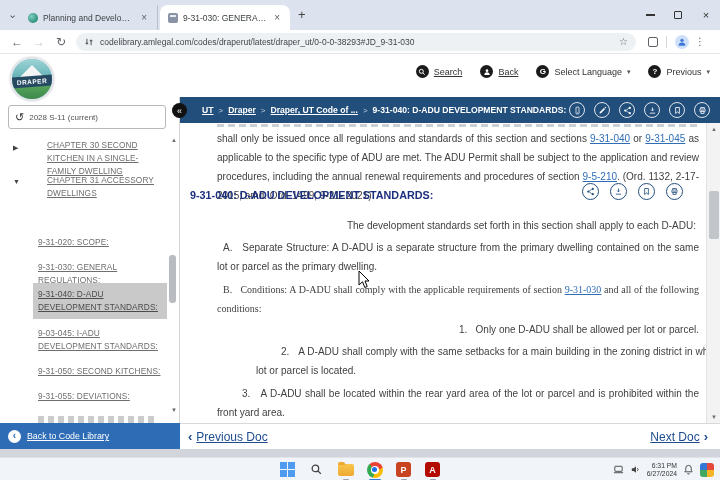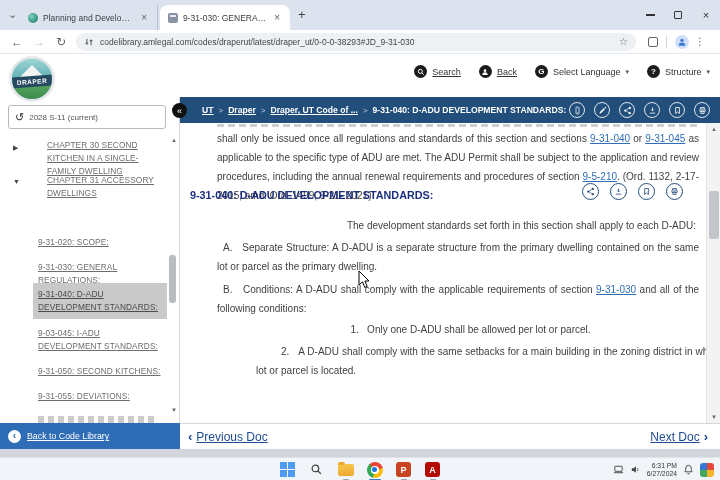--- a/index.html
+++ b/index.html
@@ -84,22 +84,22 @@
             background:repeating-linear-gradient(90deg,#98a0a8 0 7px,transparent 7px 11px); }
   .para { position:absolute; font-size:10px; line-height:19px; color:#3f3f3f; text-align:justify; }
   .p-intro { left:37px; top:6px; width:482px; }
   .headrow { position:absolute; left:10px; top:62px; width:506px; height:20px; }
   .h2 { font-size:10.8px; font-weight:bold; color:#1b2f7e; }
   .hicons { position:absolute; right:13px; top:-2px; display:flex; gap:11px; }
   .hico { width:17px; height:17px; border-radius:50%; border:1.4px solid #234e7d; color:#234e7d; display:flex; align-items:center; justify-content:center; }
   .hico svg { width:9px; height:9px; }
   .p-lead { left:10px; top:93px; width:506px; text-align:right; }
   .p-a { left:37px; top:115px; width:482px; text-indent:6px; }
-  .p-b { left:37px; top:157px; width:482px; text-indent:6px; }
-  .p-l1 { left:37px; top:197px; width:482px; text-indent:25px; text-align:center; }
+  .p-b { left:37px; top:157px; width:482px; text-indent:6px;font-family:Liberation Serif, serif; }
+  .p-l1 { left:37px; top:197px; width:482px; text-indent:25px; text-align:right; }
   .p-l2 { left:37px; top:219px; width:482px; text-indent:25px;margin-left:39px; }
   .p-l3 { left:37px; top:261px; width:482px; text-indent:25px; }
   .content a.slink { color:#2f6eb6; text-decoration:underline; }
 
   .cscroll { position:absolute; left:706px; top:123px; width:14px; height:300px; background:#f3f3f3; border-left:1px solid #e2e2e2; }
   .cs-up,.cs-dn { position:absolute; left:0; width:14px; height:12px; text-align:center; font-size:6px; color:#6b6f73; line-height:12px; }
   .cs-up { top:0; } .cs-dn { bottom:0; }
   .cs-thumb { position:absolute; left:2px; top:68px; width:10px; height:48px; background:#c2c6ca; border-radius:2px; }
 
   .docnav { position:absolute; left:180px; top:423px; width:540px; height:26px; background:#fff; border-top:1px solid #d8d8d8; display:flex; align-items:center; justify-content:space-between; padding:0 12px 0 8px; }
@@ -210,21 +210,21 @@
         </span>
         <a>Back</a>
       </span>
       <span class="hitem">
         <span class="circ">G</span>
         <span class="plain">Select Language</span>
         <span class="caret">▾</span>
       </span>
       <span class="hitem">
         <span class="circ">?</span>
-        <span class="plain">Structure</span>
+        <span class="plain">Previous</span>
         <span class="caret">▾</span>
       </span>
     </div>
   </div>
 
   <div class="sidebar">
     <div class="verbox">
       <span class="hist">↺</span>
       <span class="vtext">2028 S-11 (current)</span>
     </div>
@@ -335,20 +335,21 @@
             </svg>
         </span>
       </div>
     </div>
 
     <p class="para p-lead">The development standards set forth in this section shall apply to each D-ADU:</p>
     <p class="para p-a">A.&nbsp;&nbsp;&nbsp;Separate Structure: A D-ADU is a separate structure from the primary dwelling contained on the same lot or parcel as the primary dwelling.</p>
     <p class="para p-b"><span>B.&nbsp;&nbsp;&nbsp;Conditions: A D-ADU shall comply with the applicable requirements of section </span><a class="slink">9-31-030</a><span> and all of the following conditions:</span></p>
     <p class="para p-l1">1.&nbsp;&nbsp;&nbsp;Only one D-ADU shall be allowed per lot or parcel.</p>
     <p class="para p-l2">2.&nbsp;&nbsp;&nbsp;A D-ADU shall comply with the same setbacks for a main building in the zoning district in which the lot or parcel is located.</p>
+    <p class="para p-l3">3.&nbsp;&nbsp;&nbsp;A D-ADU shall be located within the rear yard area of the lot or parcel and is prohibited within the front yard area.</p>
   </div>
 
   <div class="cscroll">
     <span class="cs-up">▲</span>
     <div class="cs-thumb"></div>
     <span class="cs-dn">▼</span>
   </div>
 
   <div class="docnav">
     <span class="grp">

